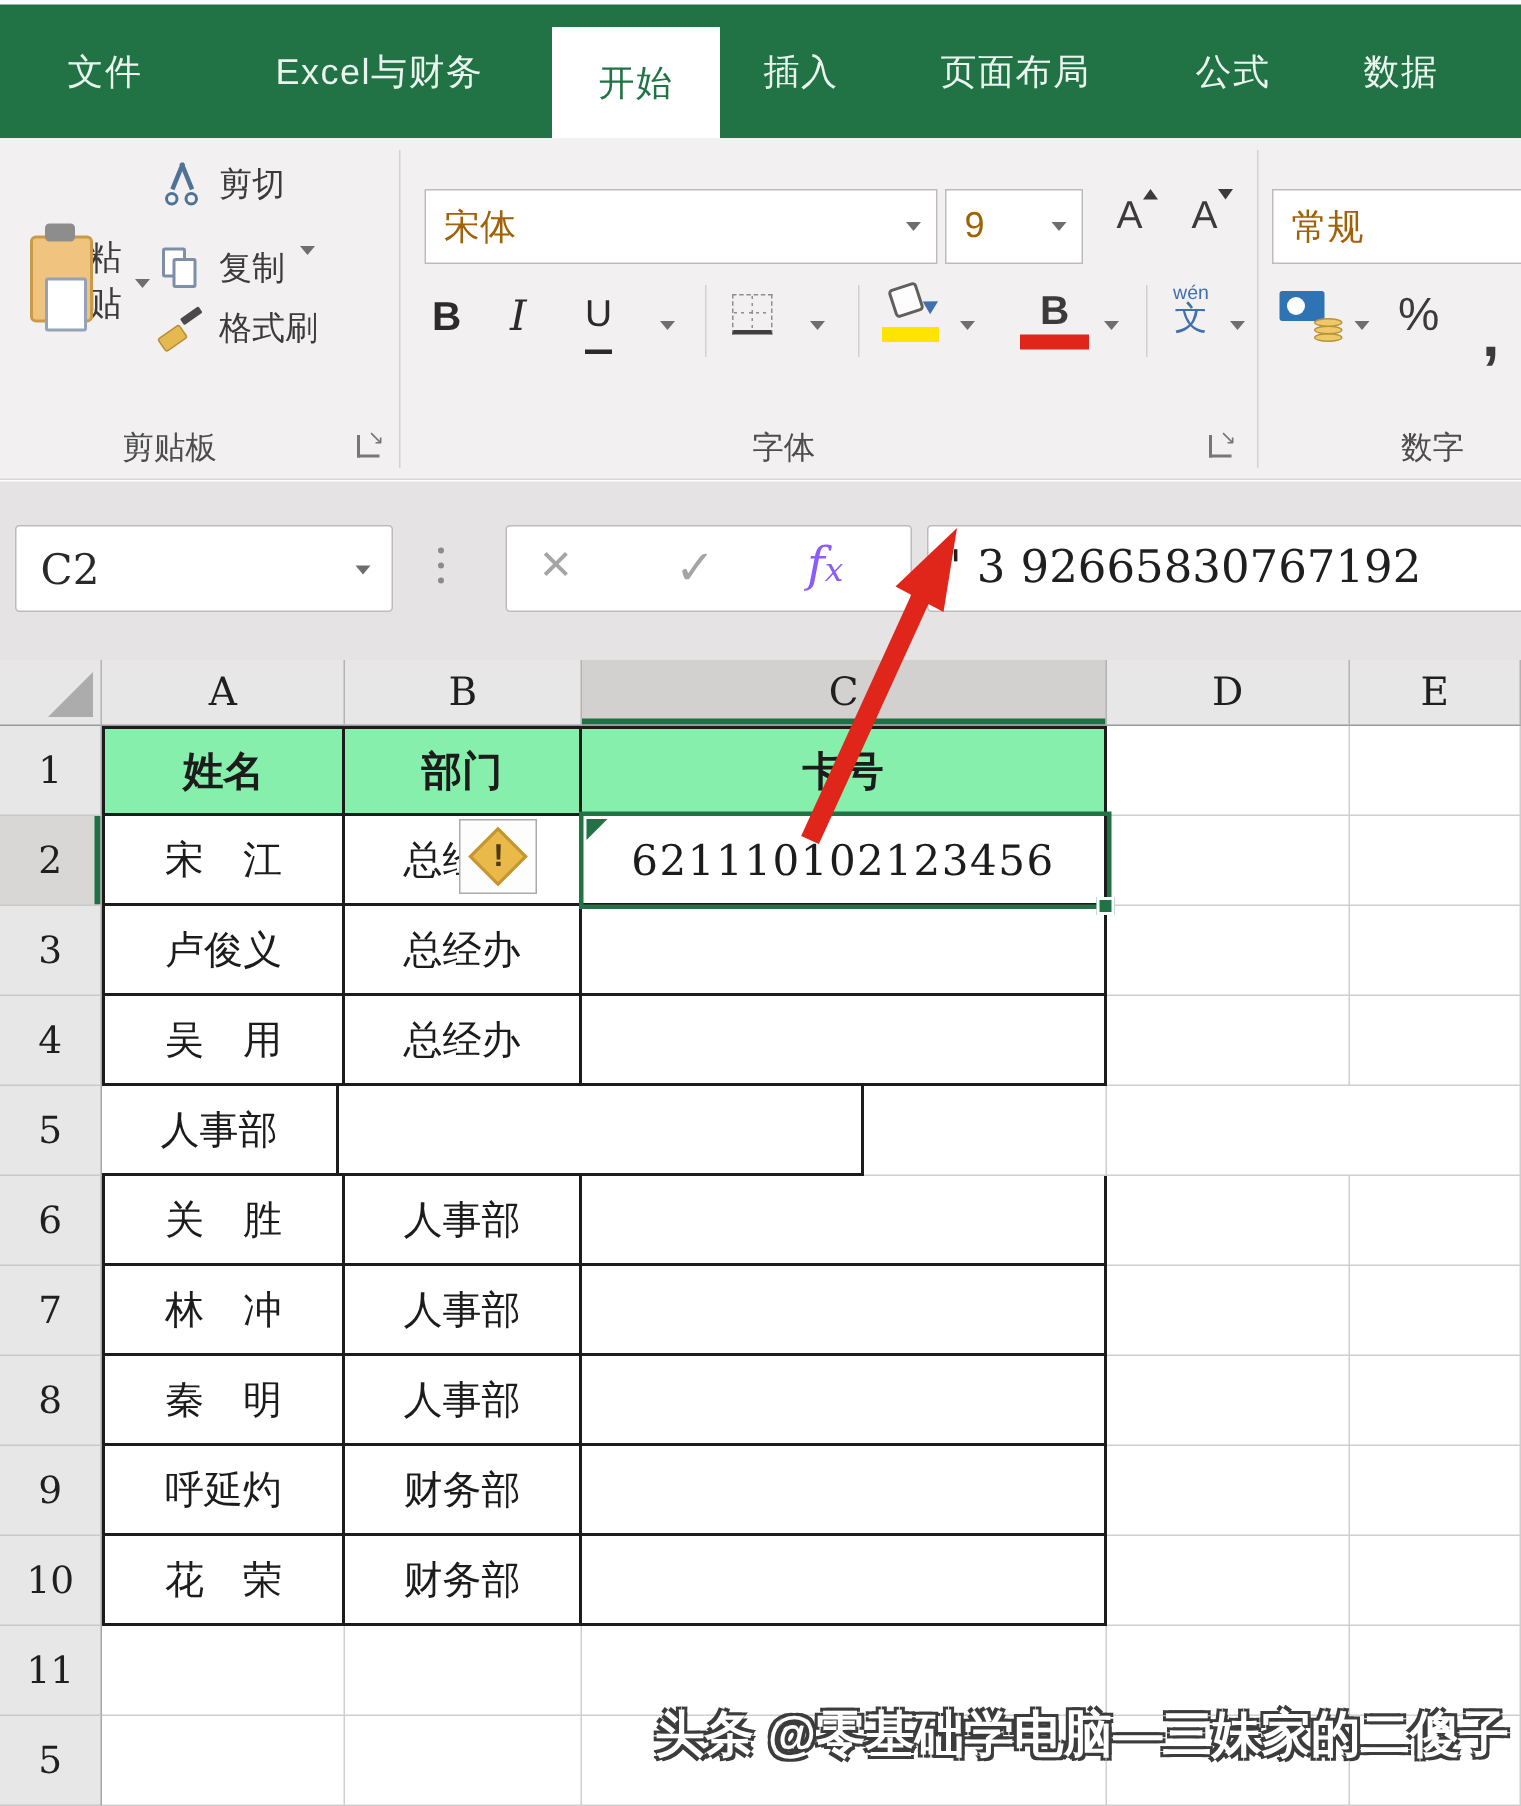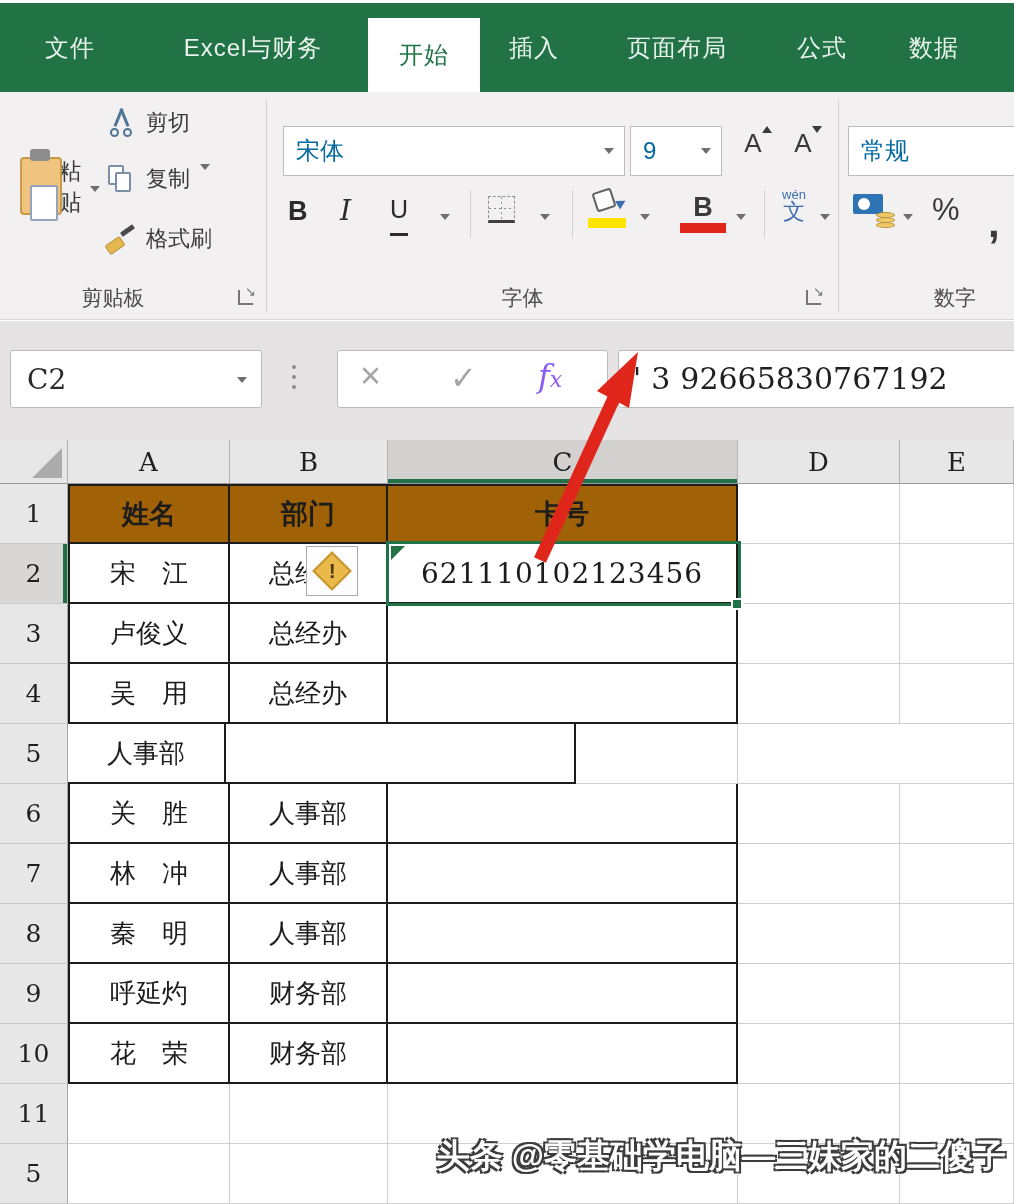--- a/index.html
+++ b/index.html
@@ -46,21 +46,21 @@
   .sc-r1 { left:4px; } .sc-r2 { right:4px; }
   .cp-p1,.cp-p2 { position:absolute; width:16px; height:20px; background:#fff; border:2px solid #7d8fa8; border-radius:2px; }
   .cp-p1 { left:2px; top:1px; } .cp-p2 { left:9px; top:8px; }
   .fp-head { position:absolute; left:0; bottom:3px; width:18px; height:11px; background:#e5b94f;
              border:1px solid #b88f35; border-radius:2px; transform:rotate(-35deg); }
   .fp-handle { position:absolute; right:1px; top:4px; width:15px; height:5px; background:#4a4a4a;
                border-radius:1px; transform:rotate(-35deg); }
 
   
   .combo { position:absolute; background:#fff; border:1px solid #bdbbbc; display:flex; align-items:center; }
-  .combo .val { flex:1; padding-left:12px; font-size:24px; color:#0369a1; white-space:nowrap; overflow:hidden; }
+  .combo .val { flex:1; padding-left:12px; font-size:24px; color:#a16207; white-space:nowrap; overflow:hidden; }
   .combo .ddt { margin-right:10px; }
 
   .grow { position:absolute; width:42px; height:40px; font-size:26px; color:#3b3b3b; text-align:center; }
   .caret-up, .caret-dn { position:absolute; top:-2px; right:2px; width:0; height:0;
         border-left:5px solid transparent; border-right:5px solid transparent; }
   .caret-up { border-bottom:7px solid #3b3b3b; }
   .caret-dn { border-top:7px solid #3b3b3b; }
 
   .bld { font-size:27px; font-weight:bold; color:#2b2b2b; }
   .itl { font-size:28px; font-style:italic; font-family:"DejaVu Serif", serif; color:#2b2b2b; }
@@ -126,21 +126,21 @@
   .rh { background:#e8e7e7; border-right:1px solid #a6a6a6; border-bottom:1px solid #c9c9c9;
         display:flex; align-items:center; justify-content:center;
         font-family:"DejaVu Serif",serif; font-size:25px; color:#1f1f1f; }
   .rh.sel { background:#d9d6d6; box-shadow:inset -4px 0 0 #1e7145; }
   .cell { display:flex; align-items:center; justify-content:center; background:#fff;
           font-size:26px; overflow:hidden; white-space:nowrap; }
   .gcell { border-right:1px solid #cfcfcf; border-bottom:1px solid #cfcfcf; }
   .tcell { border-right:2px solid #1c1c1c; border-bottom:2px solid #1c1c1c; }
   .tfirst { border-left:2px solid #1c1c1c; }
   .ttop { border-top:2px solid #1c1c1c; }
-  .hcell { background:#a16207; font-weight:bold; font-size:27px; }
+  .hcell { background:#86efac; font-weight:bold; font-size:27px; }
   .numcell { font-family:"DejaVu Serif",serif; font-size:28px; letter-spacing:1px; }
 
   
   .selbox { position:absolute; left:386px; top:541px; width:355px; height:65px;
             border:3px solid #217346; pointer-events:none; }
   .fillhandle { position:absolute; left:731px; top:598px; width:12px; height:12px;
             background:#217346; border:2px solid #fff; }
   .errtri { position:absolute; left:391px; top:546px; width:0; height:0;
             border-top:14px solid #217346; border-right:14px solid transparent; }
   .errbtn { position:absolute; left:306px; top:546px; width:52px; height:50px; background:#fdfdfd;
@@ -190,21 +190,21 @@
 
   <div class="rbtn" style="left:106px;top:72px">
     <span class="icon24">
       <i class="cp-p1"></i>
         <i class="cp-p2"></i>
     </span>
     <span class="rlabel">复制</span>
     <span class="ddt"></span>
   </div>
 
-  <div class="rbtn" style="left:106px;top:132px">
+  <div class="rbtn" style="left:106px;top:112px">
     <span class="icon24">
       <i class="fp-head"></i>
         <i class="fp-handle"></i>
     </span>
     <span class="rlabel">格式刷</span>
   </div>
 
   <div class="gl" style="left:38px;width:150px">剪贴板</div>
   <div class="launcher" style="left:238px;top:198px">
       <span>↘</span>

